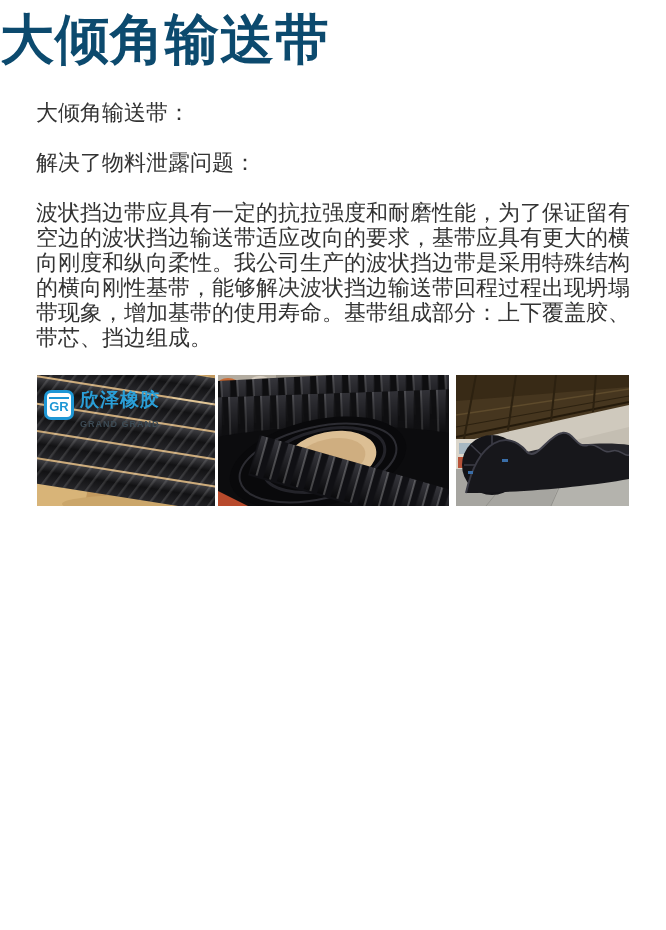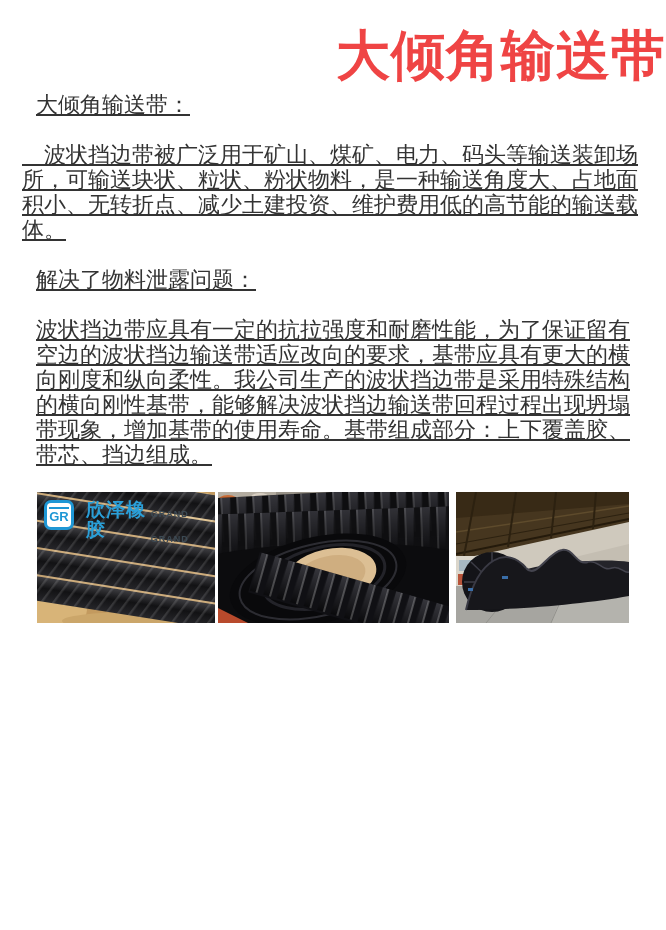--- a/index.html
+++ b/index.html
@@ -5,83 +5,81 @@
   * { margin: 0; padding: 0; box-sizing: border-box; }
   html, body { background: #ffffff; }
   body {
     width: 666px; height: 930px;
     font-family: "Liberation Sans", "DejaVu Sans", sans-serif;
     overflow: hidden;
   }
   .page { position: relative; width: 666px; height: 930px; background: #fff; }
 
   .page-title {
-    margin-top: 22px;
-    text-align: right;
+    margin-top: 6px;
+    text-align: left;
     font-size: 54px;
     line-height: 66px;
     font-weight: bold;
-    color: #ef4444;
+    color: #0c4a6e;
     letter-spacing: 1px;
   }
 
   .content {
-    margin-top: 4px;
+    margin-top: 28px;
     padding: 0 36px;
     color: #333;
     font-size: 22px;
     line-height: 25px;
-    text-decoration: underline;
   }
   .content p { margin-bottom: 25px; line-break: anywhere; }
   .para-application { margin-left: -14px; margin-right: -8px; }
 
   .photos {
     display: flex;
     margin-top: 2px;
     margin-left: 1px;
     gap: 3px;
   }
   .photos figure { position: relative; height: 131px; overflow: hidden; background: #222; }
   .photo-1 { width: 178px; }
   .photo-2 { width: 231px; margin-right: 4px; }
   .photo-3 { width: 173px; }
   .photos svg { display: block; width: 100%; height: 100%; }
 
   
-  .wm-logo { position: absolute; top: 8px; left: 7px; display: flex; align-items: flex-start; gap: 12px; }
+  .wm-logo { position: absolute; top: 15px; left: 7px; display: flex; align-items: flex-start; gap: 6px; }
   .wm-mark {
     width: 30px; height: 30px;
     background: #1e97d5; border-radius: 7px;
     display: flex; align-items: center; justify-content: center;
     flex: none;
   }
   .wm-mark-inner {
     width: 24px; height: 24px; background: #fff; border-radius: 4px;
     display: flex; align-items: center; justify-content: center;
   }
   .wm-mark-inner span {
     font-size: 13px; font-weight: bold; color: #1e97d5;
     border-top: 2px solid #1e97d5; padding-top: 1px; line-height: 14px;
     font-family: "Liberation Sans", sans-serif;
   }
-  .wm-text { display: flex; flex-direction: row; justify-content: space-between; }
+  .wm-text { display: flex; flex-direction: column; justify-content: space-between; }
   .wm-cn { font-size: 19px; font-weight: bold; color: #2a9fd8; line-height: 20px; letter-spacing: 1px; }
   .wm-en { font-size: 9px; font-weight: bold; color: #3c4a54; letter-spacing: 1px; margin-top: 2px; }
 </style>
 </head>
 <body>
 
 <div class="page">
 
   <h1 class="page-title">大倾角输送带</h1>
 
   <div class="content">
     <p>大倾角输送带：</p>
-    <p class="para-application">　波状挡边带被广泛用于矿山、煤矿、电力、码头等输送装卸场所，可输送块状、粒状、粉状物料，是一种输送角度大、占地面积小、无转折点、减少土建投资、维护费用低的高节能的输送载体。</p>
     <p>解决了物料泄露问题：</p>
     <p>波状挡边带应具有一定的抗拉强度和耐磨性能，为了保证留有空边的波状挡边输送带适应改向的要求，基带应具有更大的横向刚度和纵向柔性。我公司生产的波状挡边带是采用特殊结构的横向刚性基带，能够解决波状挡边输送带回程过程出现坍塌带现象，增加基带的使用寿命。基带组成部分：上下覆盖胶、带芯、挡边组成。</p>
 
     <div class="photos">
 
       <figure class="photo-1">
         <svg viewBox="0 0 178 131" preserveAspectRatio="none">
           <defs>
             <linearGradient id="bandGrad" x1="0" y1="0" x2="0" y2="1">
               <stop offset="0" stop-color="#3d3d41"></stop>

